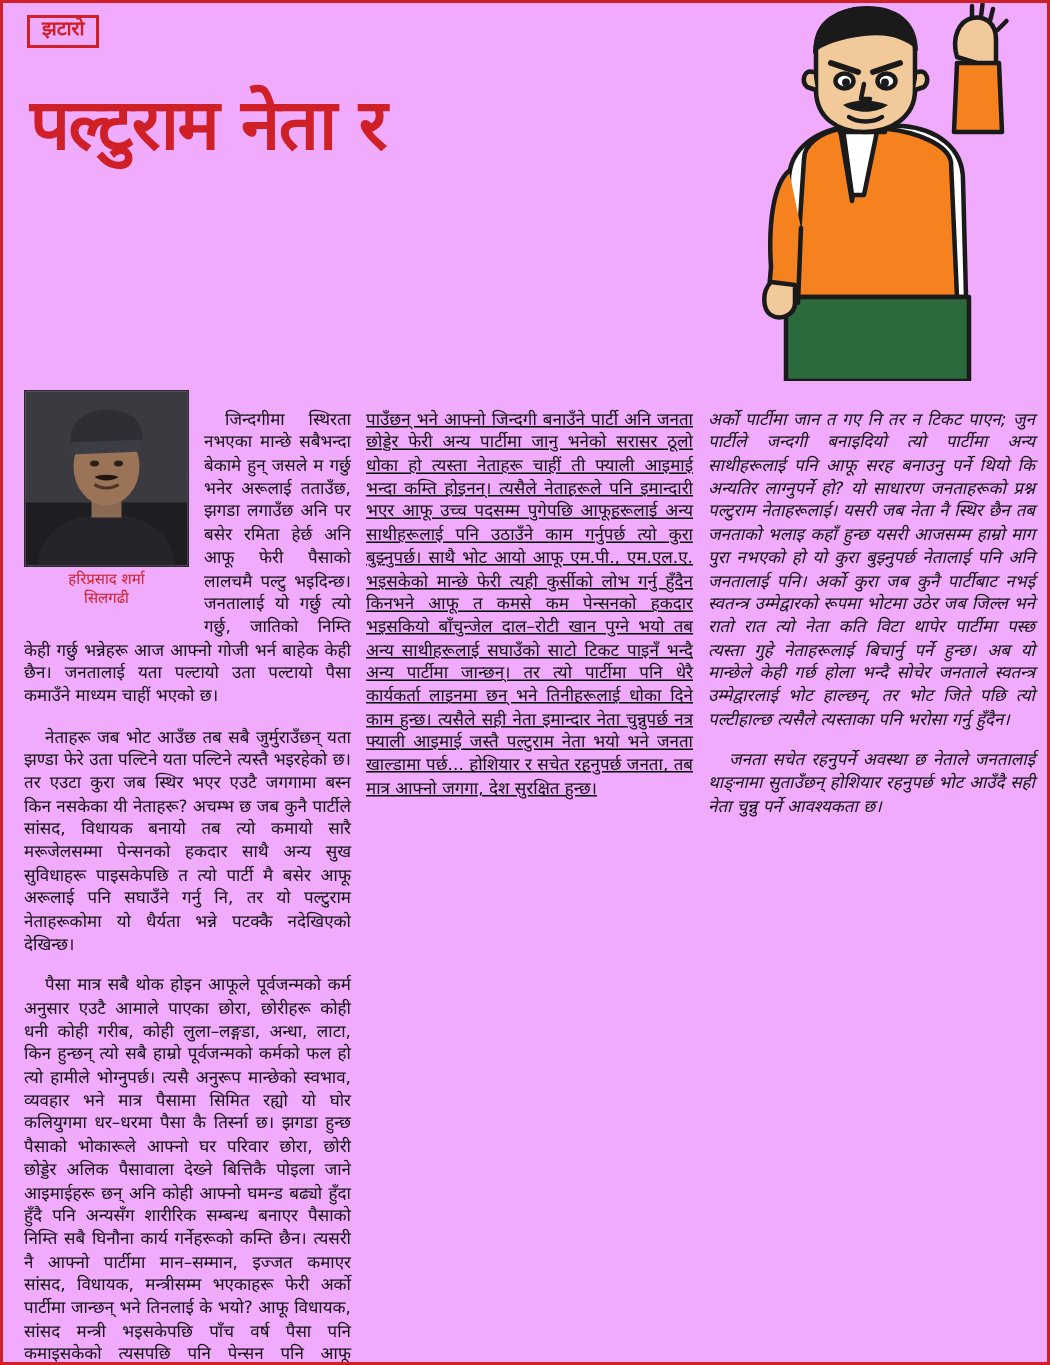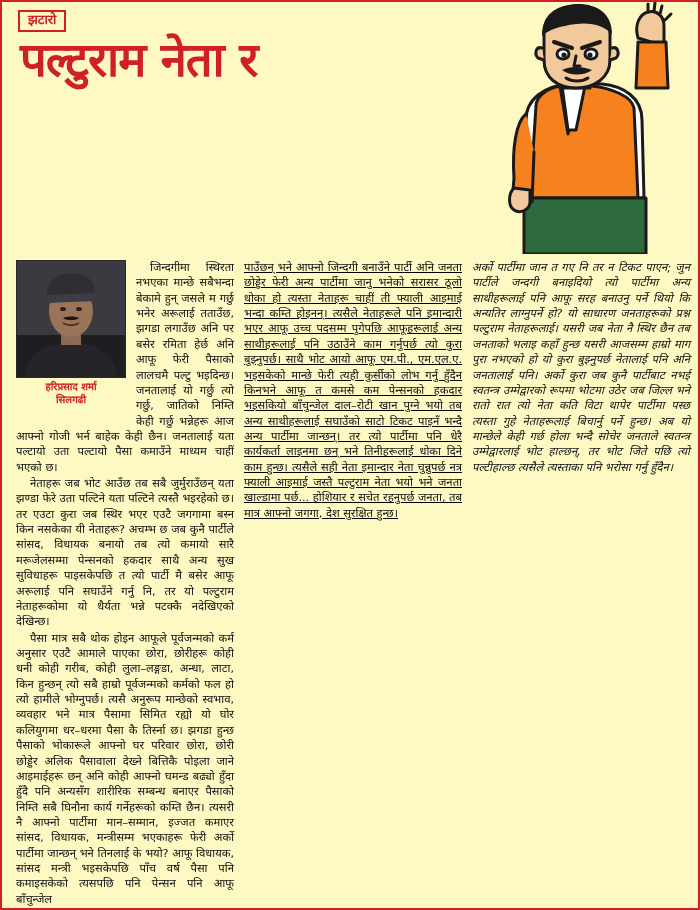--- a/index.html
+++ b/index.html
@@ -13,21 +13,21 @@
     font-family: "Liberation Serif", "DejaVu Serif", serif;
     overflow: hidden;
     position: relative;
   }
   .page {
     position: relative;
     width: 700px;
     height: 910px;
     box-sizing: border-box;
     border: 2px solid #cf2027;
-    background: #fef9c3;
+    background: #f0abfc;
     overflow: hidden;
   }
 
   
   .masthead {
     position: absolute;
     left: 0; top: 0;
     width: 700px;
     height: 252px;
   }
@@ -40,21 +40,21 @@
     font-family: "DejaVu Sans", sans-serif;
     font-size: 13px;
     font-weight: bold;
     padding: 1px 8px 3px 8px;
     letter-spacing: 0px;
     line-height: 1.1;
   }
   .headline {
     position: absolute;
     left: 18px;
-    top: 24px;
+    top: 48px;
     width: 500px;
     color: #cf2027;
     font-family: "DejaVu Sans", sans-serif;
     font-weight: bold;
     font-size: 47px;
     line-height: 1.45;
     letter-spacing: -1px;
   }
   .headline .line2 {
     display: block;
@@ -71,21 +71,21 @@
   .col {
     position: absolute;
     top: 258px;
     width: 218px;
   }
   .col-1 { left: 14px; }
   .col-2 { left: 242px; text-decoration: underline; }
   .col-3 { left: 470px; font-style: italic; }
 
   .col p {
-    margin: 0 0 1px 0;
+    margin: 12px 0 1px 0;
     font-family: "DejaVu Sans", sans-serif;
     font-size: 11.3px;
     line-height: 1.36;
     text-align: justify;
     text-indent: 14px;
     color: #111111;
     hyphens: none;
   }
   .col p.noindent { text-indent: 0; }
 
@@ -104,21 +104,21 @@
     position: relative;
     overflow: hidden;
     border: 1px solid #2a2a2a;
     box-sizing: border-box;
   }
   .author-caption {
     width: 110px;
     text-align: center;
     font-family: "DejaVu Sans", sans-serif;
     font-size: 10px;
-    font-weight: bold;
+    font-weight: normal;
     color: #cf2027;
     line-height: 1.25;
     padding-top: 3px;
   }
   .author-caption span { display: block; }
 
   .flow-wrap::after { content: ""; display: block; clear: both; }
 </style>
 </head>
 <body>
@@ -216,15 +216,16 @@
     <p>नेताहरू जब भोट आउँछ तब सबै जुर्मुराउँछन् यता झण्डा फेरे उता पल्टिने यता पल्टिने त्यस्तै भइरहेको छ। तर एउटा कुरा जब स्थिर भएर एउटै जगगामा बस्न किन नसकेका यी नेताहरू? अचम्भ छ जब कुनै पार्टीले सांसद, विधायक बनायो तब त्यो कमायो सारै मरूजेलसम्मा पेन्सनको हकदार साथै अन्य सुख सुविधाहरू पाइसकेपछि त त्यो पार्टी मै बसेर आफू अरूलाई पनि सघाउँने गर्नु नि, तर यो पल्टुराम नेताहरूकोमा यो धैर्यता भन्ने पटक्कै नदेखिएको देखिन्छ।</p>
     <p>पैसा मात्र सबै थोक होइन आफूले पूर्वजन्मको कर्म अनुसार एउटै आमाले पाएका छोरा, छोरीहरू कोही धनी कोही गरीब, कोही लुला–लङ्गडा, अन्धा, लाटा, किन हुन्छन् त्यो सबै हाम्रो पूर्वजन्मको कर्मको फल हो त्यो हामीले भोग्नुपर्छ। त्यसै अनुरूप मान्छेको स्वभाव, व्यवहार भने मात्र पैसामा सिमित रह्यो यो घोर कलियुगमा धर–धरमा पैसा कै तिर्स्ना छ। झगडा हुन्छ पैसाको भोकारूले आफ्नो घर परिवार छोरा, छोरी छोड्डेर अलिक पैसावाला देख्ने बित्तिकै पोइला जाने आइमाईहरू छन् अनि कोही आफ्नो घमन्ड बढ्यो हुँदा हुँदै पनि अन्यसँग शारीरिक सम्बन्ध बनाएर पैसाको निम्ति सबै घिनौना कार्य गर्नेहरूको कम्ति छैन। त्यसरी नै आफ्नो पार्टीमा मान–सम्मान, इज्जत कमाएर सांसद, विधायक, मन्त्रीसम्म भएकाहरू फेरी अर्को पार्टीमा जान्छन् भने तिनलाई के भयो? आफू विधायक, सांसद मन्त्री भइसकेपछि पाँच वर्ष पैसा पनि कमाइसकेको त्यसपछि पनि पेन्सन पनि आफू बाँचुन्जेल</p>
   </div>
 
   <div class="col col-2">
     <p class="noindent">पाउँछन् भने आफ्नो जिन्दगी बनाउँने पार्टी अनि जनता छोड्डेर फेरी अन्य पार्टीमा जानु भनेको सरासर ठूलो धोका हो त्यस्ता नेताहरू चाहीं ती फ्याली आइमाई भन्दा कम्ति होइनन्। त्यसैले नेताहरूले पनि इमान्दारी भएर आफू उच्च पदसम्म पुगेपछि आफूहरूलाई अन्य साथीहरूलाई पनि उठाउँने काम गर्नुपर्छ त्यो कुरा बुझ्नुपर्छ। साथै भोट आयो आफू एम.पी., एम.एल.ए. भइसकेको मान्छे फेरी त्यही कुर्सीको लोभ गर्नु हुँदैन किनभने आफू त कमसे कम पेन्सनको हकदार भइसकियो बाँचुन्जेल दाल–रोटी खान पुग्ने भयो तब अन्य साथीहरूलाई सघाउँकाे साटो टिकट पाइनँ भन्दै अन्य पार्टीमा जान्छन्। तर त्यो पार्टीमा पनि धेरै कार्यकर्ता लाइनमा छन् भने तिनीहरूलाई धोका दिने काम हुन्छ। त्यसैले सही नेता इमान्दार नेता चुन्नुपर्छ नत्र फ्याली आइमाई जस्तै पल्टुराम नेता भयो भने जनता खाल्डामा पर्छ... होशियार र सचेत रहनुपर्छ जनता, तब मात्र आफ्नो जगगा, देश सुरक्षित हुन्छ।</p>
   </div>
 
   <div class="col col-3">
     <p class="noindent">अर्को पार्टीमा जान त गए नि तर न टिकट पाएन; जुन पार्टीले जन्दगी बनाइदियो त्यो पार्टीमा अन्य साथीहरूलाई पनि आफू सरह बनाउनु पर्ने थियो कि अन्यतिर लाग्नुपर्ने हो? यो साधारण जनताहरूको प्रश्न पल्टुराम नेताहरूलाई। यसरी जब नेता नै स्थिर छैन तब जनताको भलाइ कहाँ हुन्छ यसरी आजसम्म हाम्रो माग पुरा नभएको हो यो कुरा बुझ्नुपर्छ नेतालाई पनि अनि जनतालाई पनि। अर्को कुरा जब कुनै पार्टीबाट नभई स्वतन्त्र उम्मेद्वारको रूपमा भोटमा उठेर जब जिल्ल भने रातो रात त्यो नेता कति विटा थापेर पार्टीमा पस्छ त्यस्ता गुहे नेताहरूलाई बिचार्नु पर्ने हुन्छ। अब यो मान्छेले केही गर्छ होला भन्दै सोचेर जनताले स्वतन्त्र उम्मेद्वारलाई भोट हाल्छन्, तर भोट जिते पछि त्यो पल्टीहाल्छ त्यसैले त्यस्ताका पनि भरोसा गर्नु हुँदैन।</p>
+    <p>जनता सचेत रहनुपर्ने अवस्था छ नेताले जनतालाई थाङ्नामा सुताउँछन् होशियार रहनुपर्छ भोट आउँदै सही नेता चुन्नु पर्ने आवश्यकता छ।</p>
   </div>
 
 </div>
 
 </body></html>

